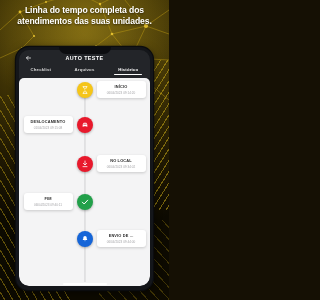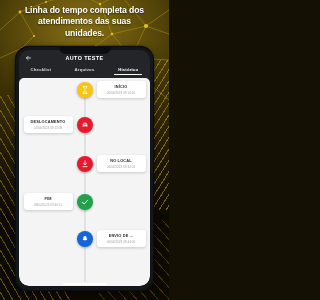--- a/index.html
+++ b/index.html
@@ -46,21 +46,21 @@
   }
 
   
   .headline {
     position:absolute; top:5px; left:0; right:0;
     text-align:center; z-index:6;
     color:#ffffff;
     font-size:8.6px; font-weight:bold; line-height:11.4px;
     letter-spacing:-0.1px;
     text-shadow:0 1px 2px rgba(0,0,0,.55);
-    padding:0 24px;
+    padding:0 12px;
   }
 
   
   .phone {
     position:absolute;
     left:16px; top:47px; width:137px; height:243px;
     background:#14161a;
     border-radius:13px 13px 12px 12px;
     box-shadow:0 0 0 1.2px #0b0c0e, 0 2px 8px rgba(0,0,0,.6);
     overflow:hidden; z-index:5;

